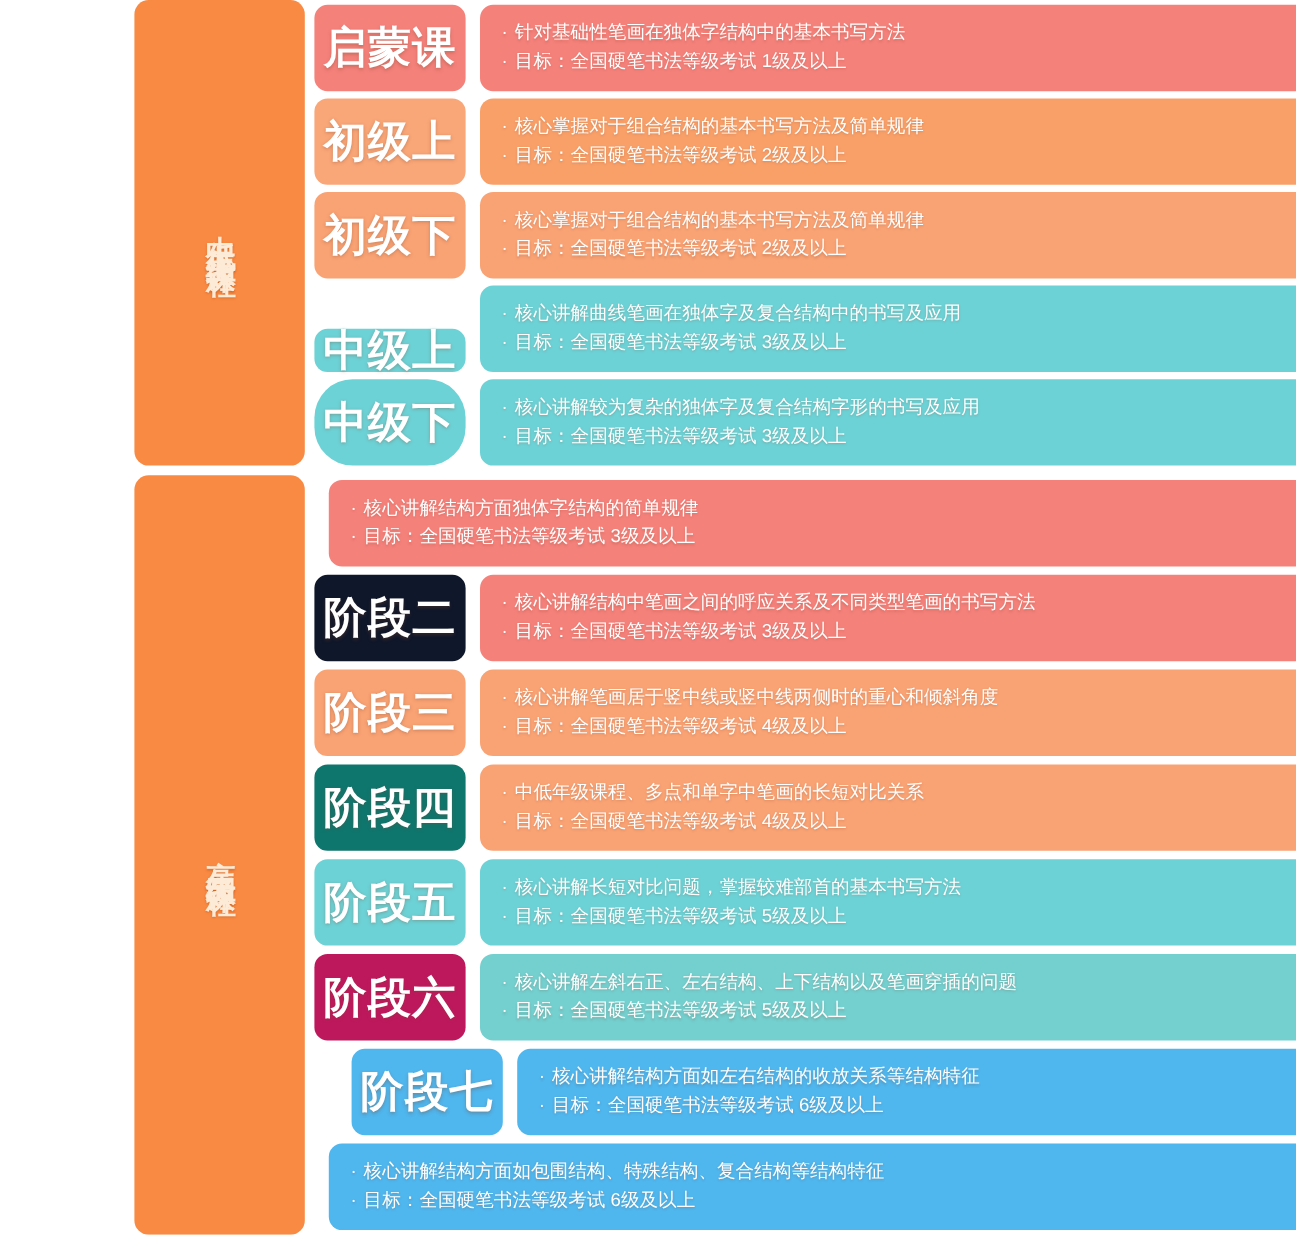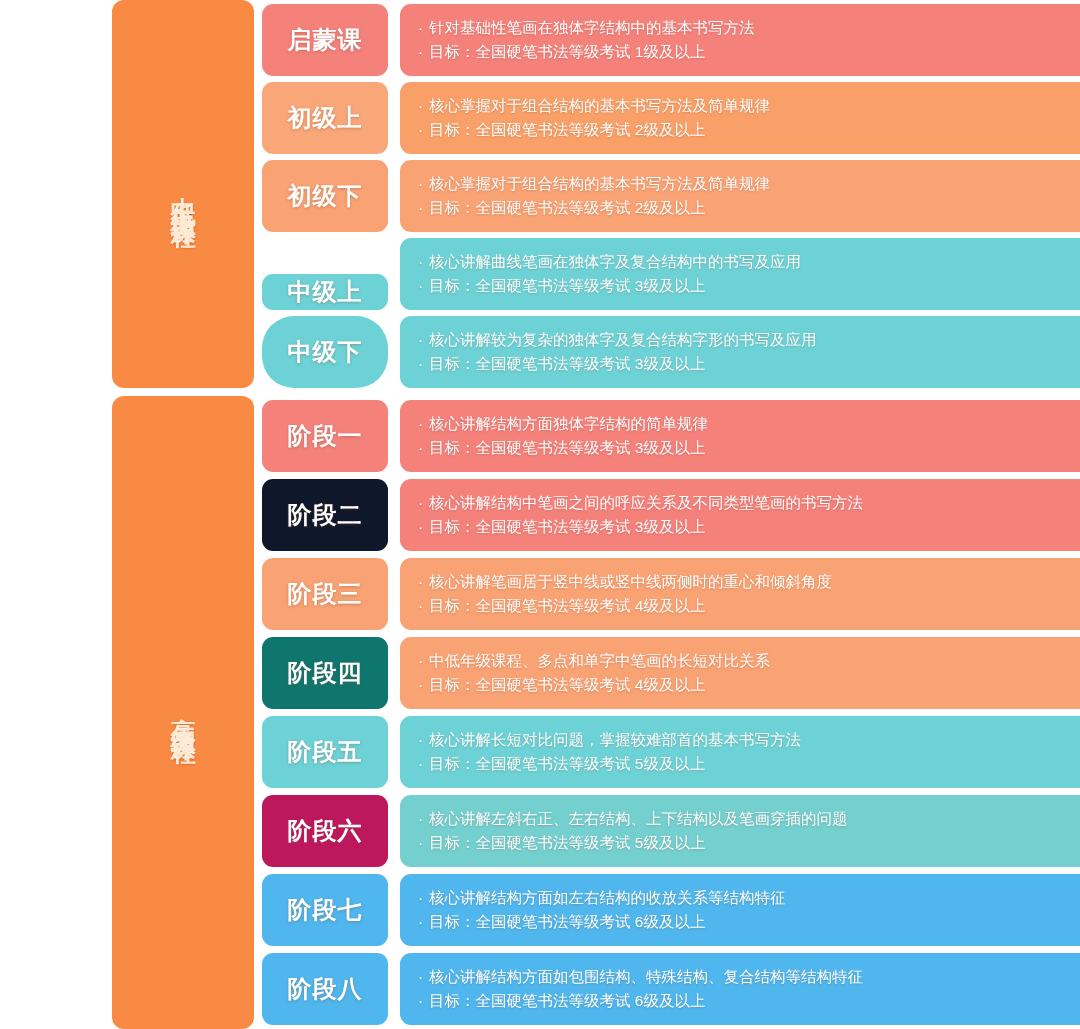--- a/index.html
+++ b/index.html
@@ -56,21 +56,21 @@
     width: 126px;
     flex: 0 0 126px;
     border-radius: 11px;
     display: flex;
     align-items: center;
     justify-content: center;
     box-sizing: border-box;
   }
   .stage-label {
     color: #ffffff;
-    font-size: 24px;
+    font-size: 36px;
     font-weight: bold;
     letter-spacing: 1px;
     text-shadow: 0 1px 3px rgba(120, 70, 40, 0.35);
     white-space: nowrap;
   }
 
   .desc-card {
     margin-left: 12px;
     border-radius: 11px;
     box-sizing: border-box;
@@ -144,23 +144,20 @@
     <div class="row" style="top: 316px; height: 72px;">
       <div class="stage-chip" style="background: rgb(109, 210, 214); border-radius: 32px;">
         <span class="stage-label">中级下</span>
       </div>
       <div class="desc-card" style="background: rgb(109, 210, 214); width: 908px;">
         <div class="desc-line"><span class="bullet">·</span><span>核心讲解较为复杂的独体字及复合结构字形的书写及应用</span></div>
         <div class="desc-line"><span class="bullet">·</span><span class="target-key">目标：全国硬笔书法等级考试 3级及以上</span></div>
       </div>
     </div>
     <div class="row" style="top: 400px; height: 72px;">
-      <div class="stage-chip" style="background: rgb(245, 129, 123);">
-        <span class="stage-label">阶段一</span>
-      </div>
       <div class="desc-card" style="background: rgb(245, 129, 123); width: 916px;">
         <div class="desc-line"><span class="bullet">·</span><span>核心讲解结构方面独体字结构的简单规律</span></div>
         <div class="desc-line"><span class="bullet">·</span><span class="target-key">目标：全国硬笔书法等级考试 3级及以上</span></div>
       </div>
     </div>
     <div class="row" style="top: 479px; height: 72px;">
       <div class="stage-chip" style="background: #0f172a;">
         <span class="stage-label">阶段二</span>
       </div>
       <div class="desc-card" style="background: rgb(245, 129, 123); width: 924px;">
@@ -198,30 +195,27 @@
     <div class="row" style="top: 795px; height: 72px;">
       <div class="stage-chip" style="background: #be185d;">
         <span class="stage-label">阶段六</span>
       </div>
       <div class="desc-card" style="background: rgb(116, 207, 207); width: 956px;">
         <div class="desc-line"><span class="bullet">·</span><span>核心讲解左斜右正、左右结构、上下结构以及笔画穿插的问题</span></div>
         <div class="desc-line"><span class="bullet">·</span><span class="target-key">目标：全国硬笔书法等级考试 5级及以上</span></div>
       </div>
     </div>
     <div class="row" style="top: 874px; height: 72px;">
-      <div class="stage-chip" style="background: rgb(79, 182, 238);">
+      <div class="stage-chip" style="background: rgb(79, 182, 238); margin-left: 31px;">
         <span class="stage-label">阶段七</span>
       </div>
       <div class="desc-card" style="background: rgb(79, 182, 238); width: 962px;">
         <div class="desc-line"><span class="bullet">·</span><span>核心讲解结构方面如左右结构的收放关系等结构特征</span></div>
         <div class="desc-line"><span class="bullet">·</span><span class="target-key">目标：全国硬笔书法等级考试 6级及以上</span></div>
       </div>
     </div>
     <div class="row" style="top: 953px; height: 72px;">
-      <div class="stage-chip" style="background: rgb(79, 182, 238);">
-        <span class="stage-label">阶段八</span>
-      </div>
       <div class="desc-card" style="background: rgb(79, 182, 238); width: 968px;">
         <div class="desc-line"><span class="bullet">·</span><span>核心讲解结构方面如包围结构、特殊结构、复合结构等结构特征</span></div>
         <div class="desc-line"><span class="bullet">·</span><span class="target-key">目标：全国硬笔书法等级考试 6级及以上</span></div>
       </div>
     </div>
   </div>
 
 </body></html>

